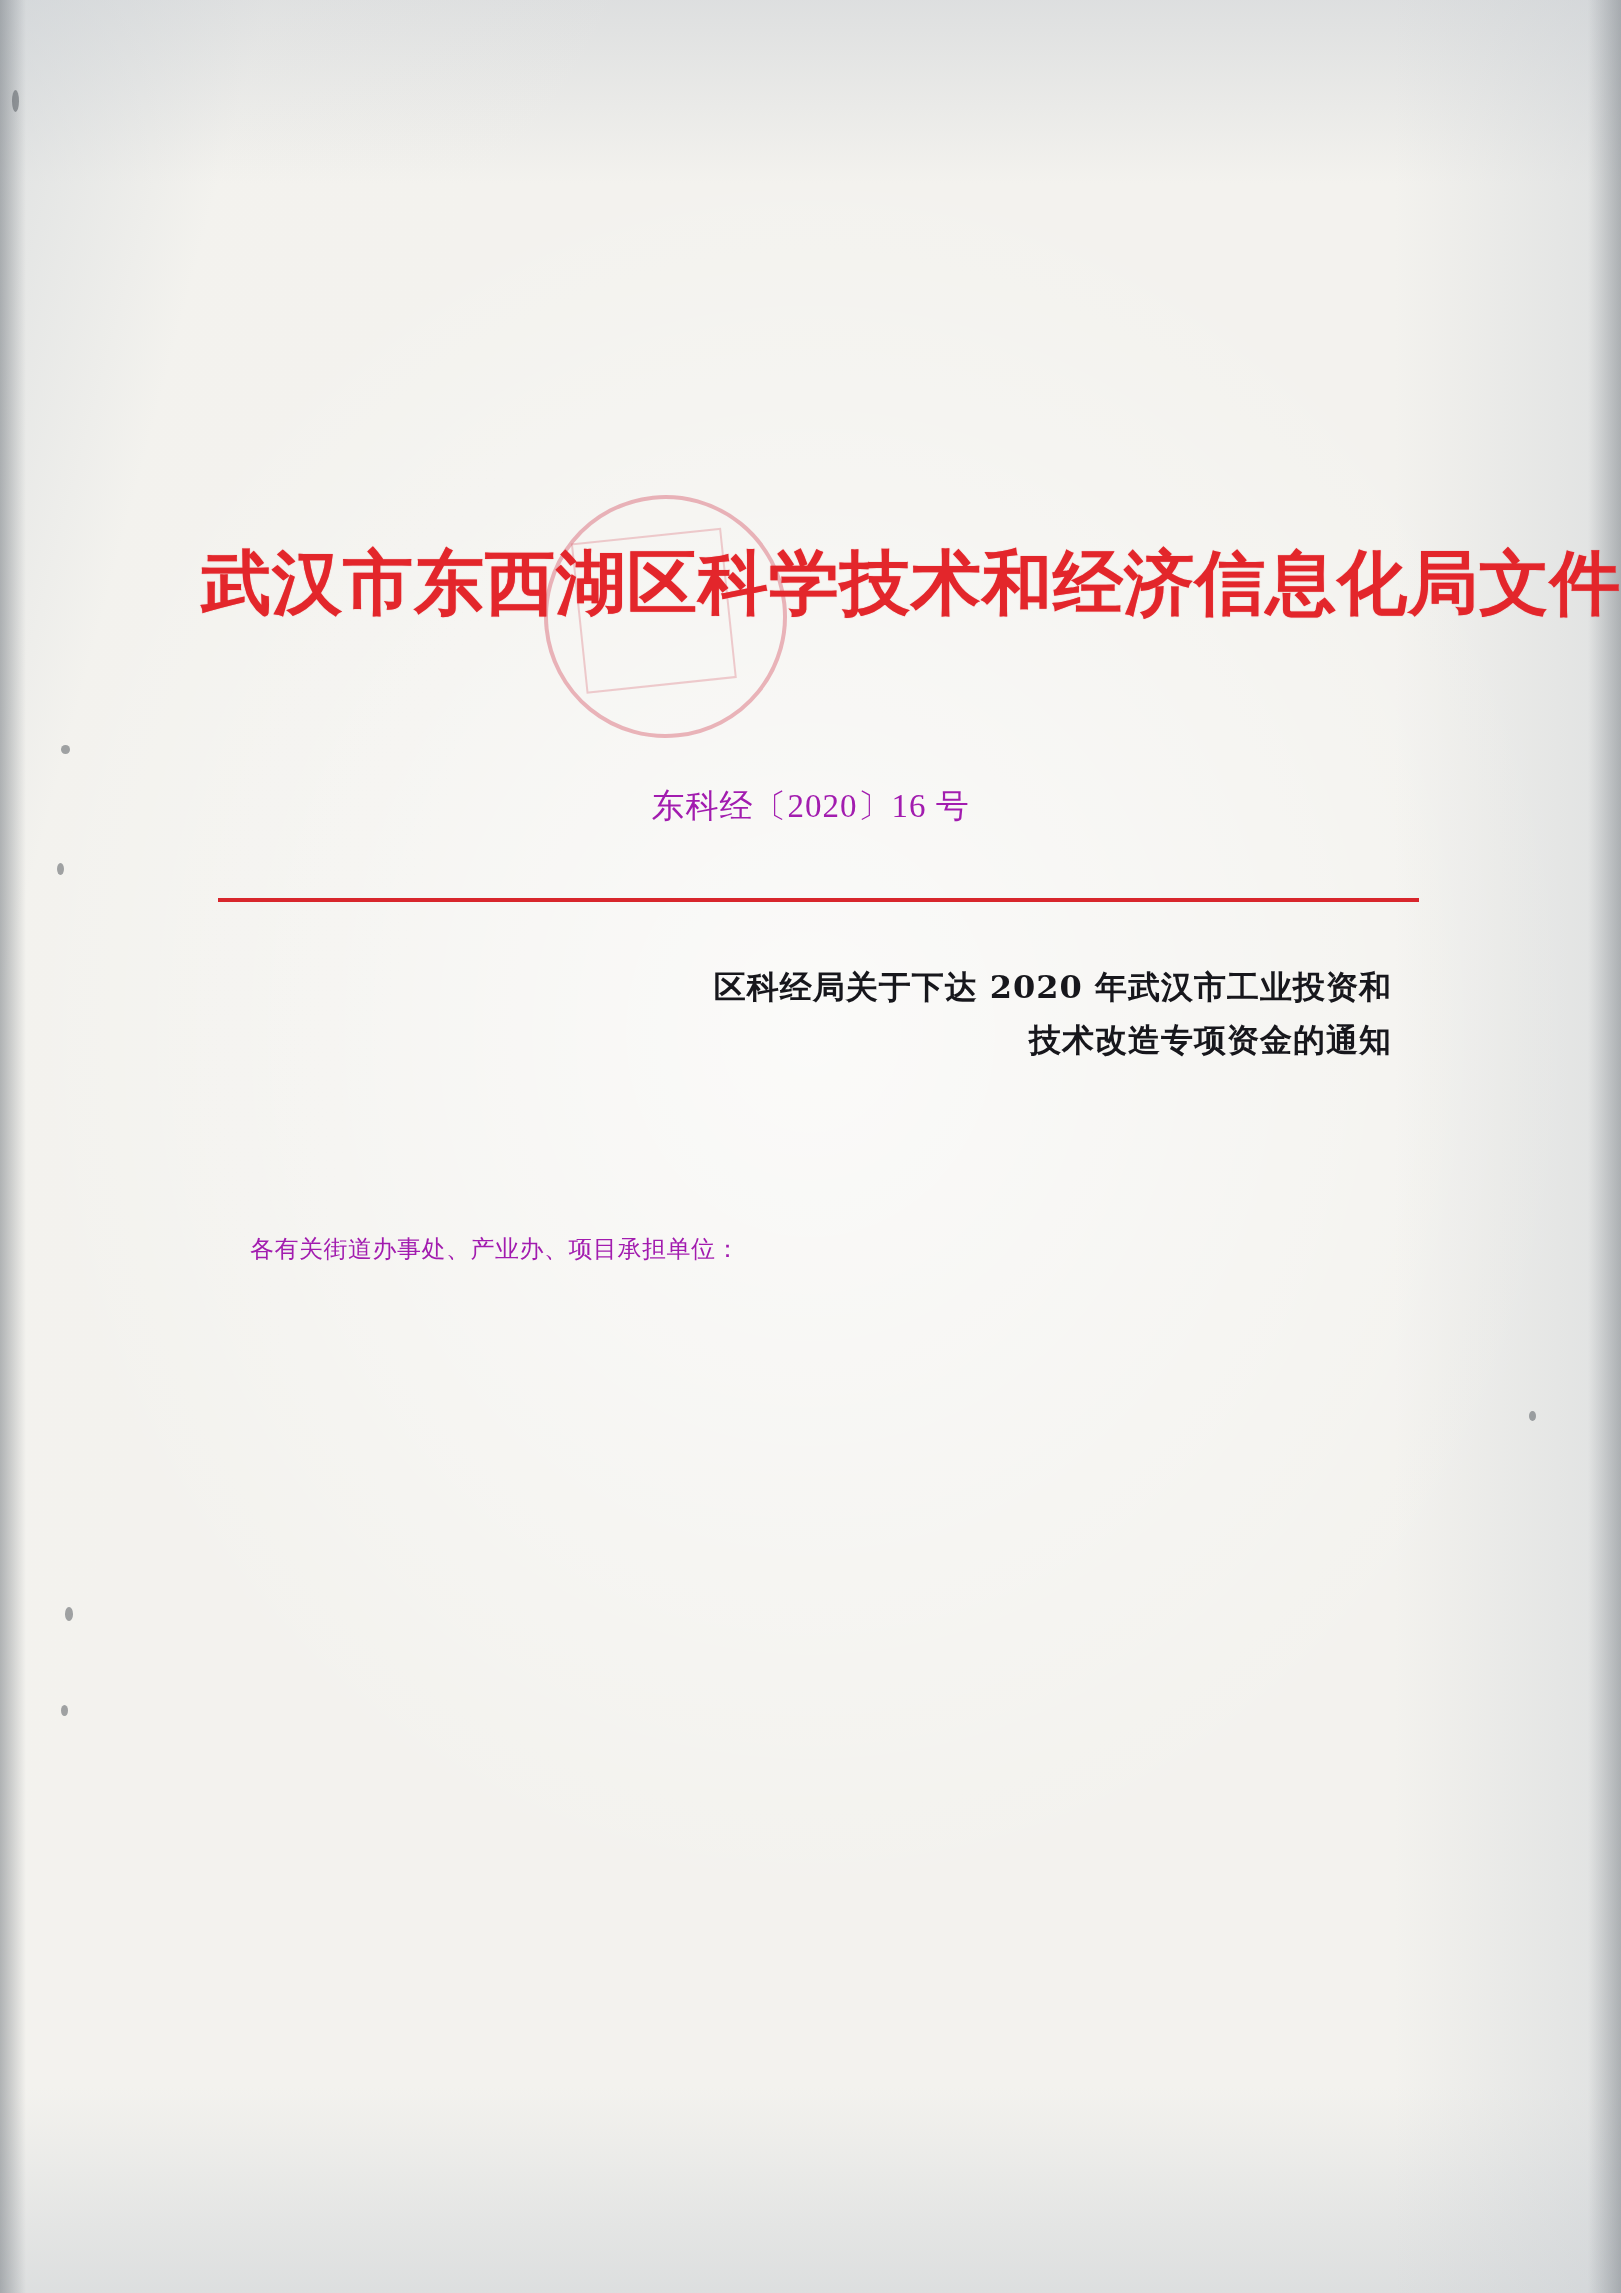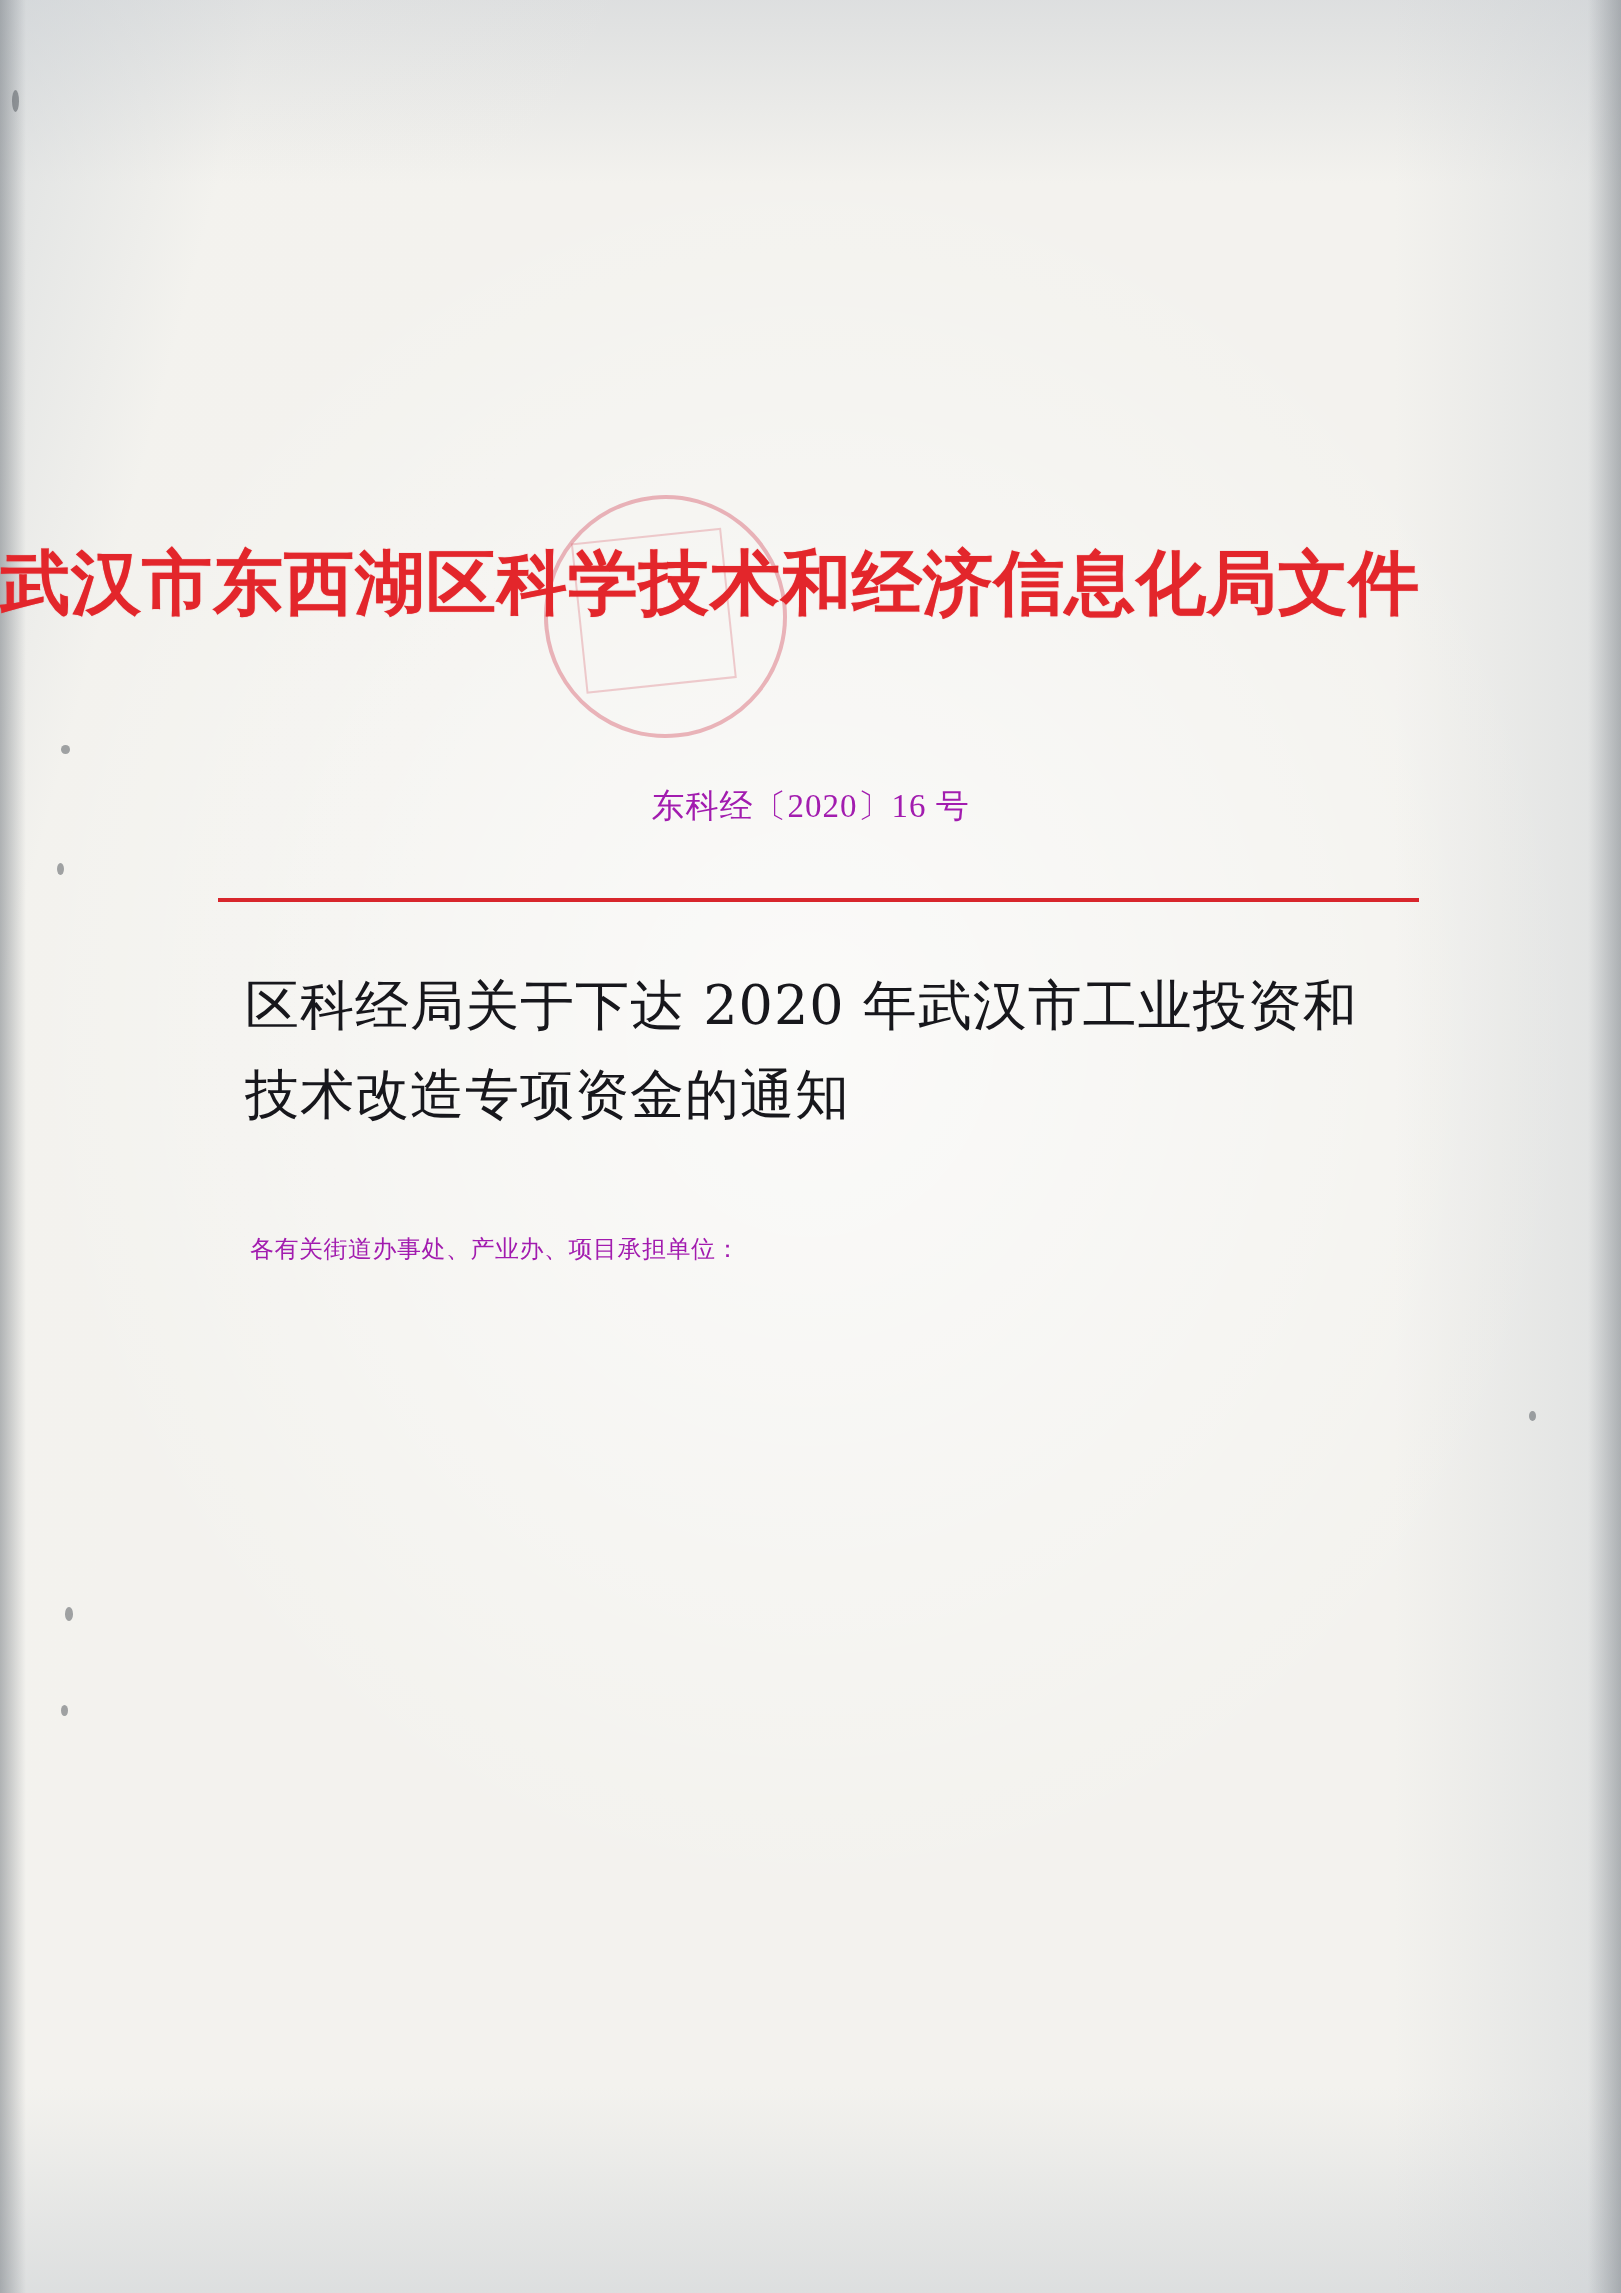--- a/index.html
+++ b/index.html
@@ -61,21 +61,21 @@
     width: 147px;
     height: 147px;
     border: 2.9px solid rgba(214, 96, 110, 0.30);
   }
 
   .doc-header {
     position: absolute;
     top: 537px;
     left: 0;
     width: 100%;
-    text-align: left;
+    text-align: right;
     font-family: "DejaVu Serif", "Liberation Serif", serif;
     font-weight: bold;
     font-size: 70px;
     letter-spacing: 1px;
     color: #e3262b;
     text-shadow: 0 0 1px rgba(227,38,43,0.6);
     white-space: nowrap;
   }
 
   .doc-number {
@@ -96,24 +96,24 @@
     width: 1201px;
     height: 3.9px;
     background: #d8262c;
   }
 
   .doc-title {
     position: absolute;
     top: 961px;
     left: 245px;
     width: 1147px;
-    text-align: left;
+    text-align: right;
     font-family: "DejaVu Serif", "Liberation Serif", serif;
-    font-weight: normal;
-    font-size: 54px;
+    font-weight: bold;
+    font-size: 32px;
     line-height: 1.65;
     color: #17171c;
     letter-spacing: 1px;
   }
 
   .body-block {
     position: absolute;
     top: 1225px;
     left: 250px;
     width: 1157px;

